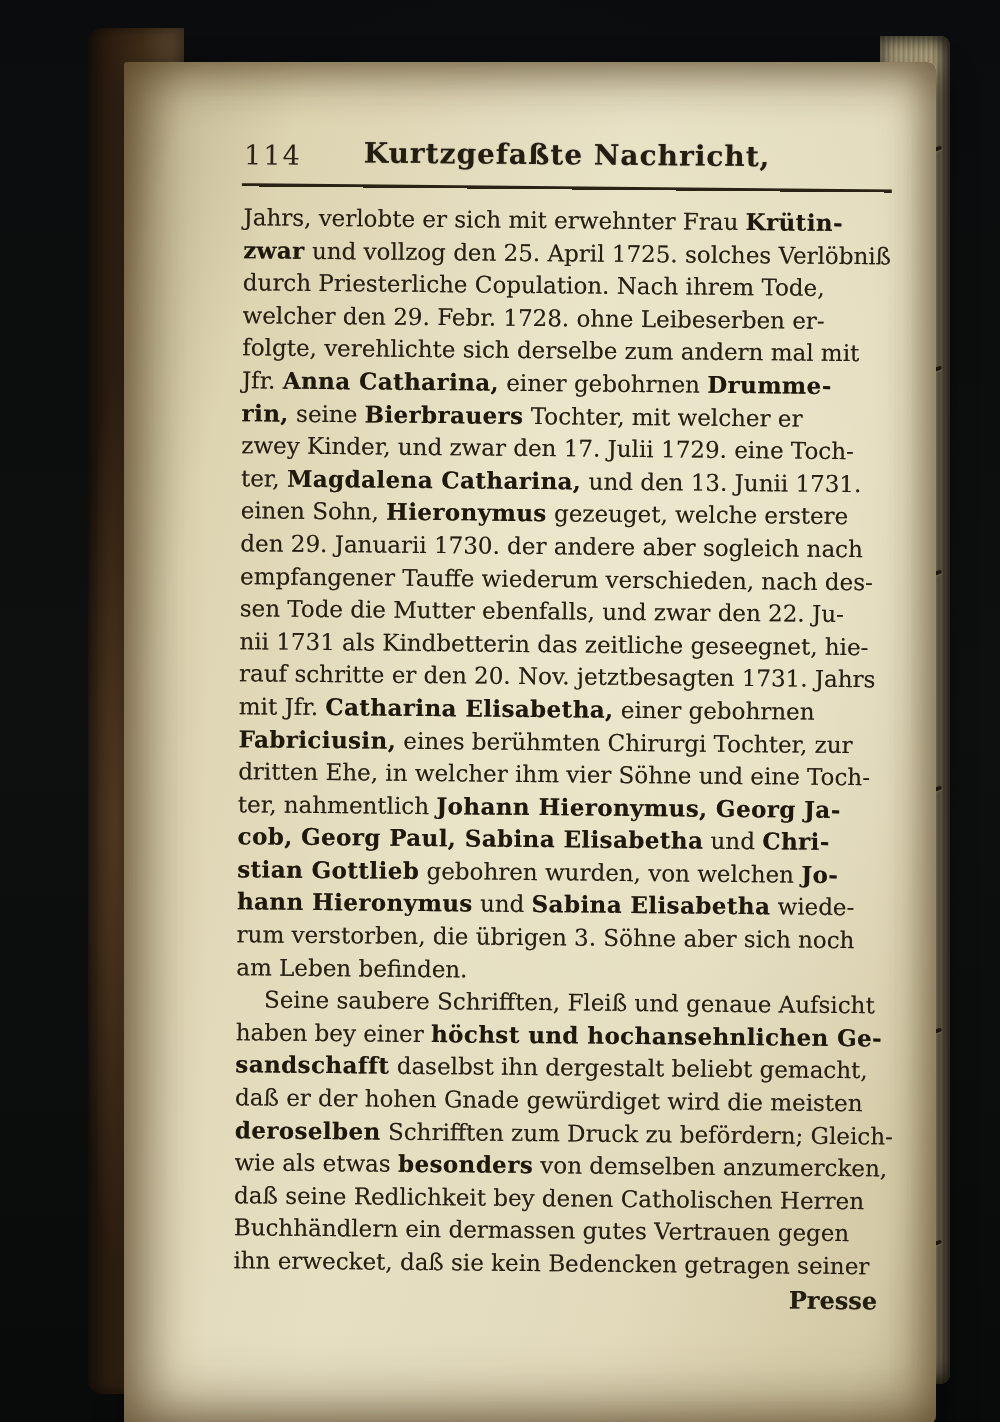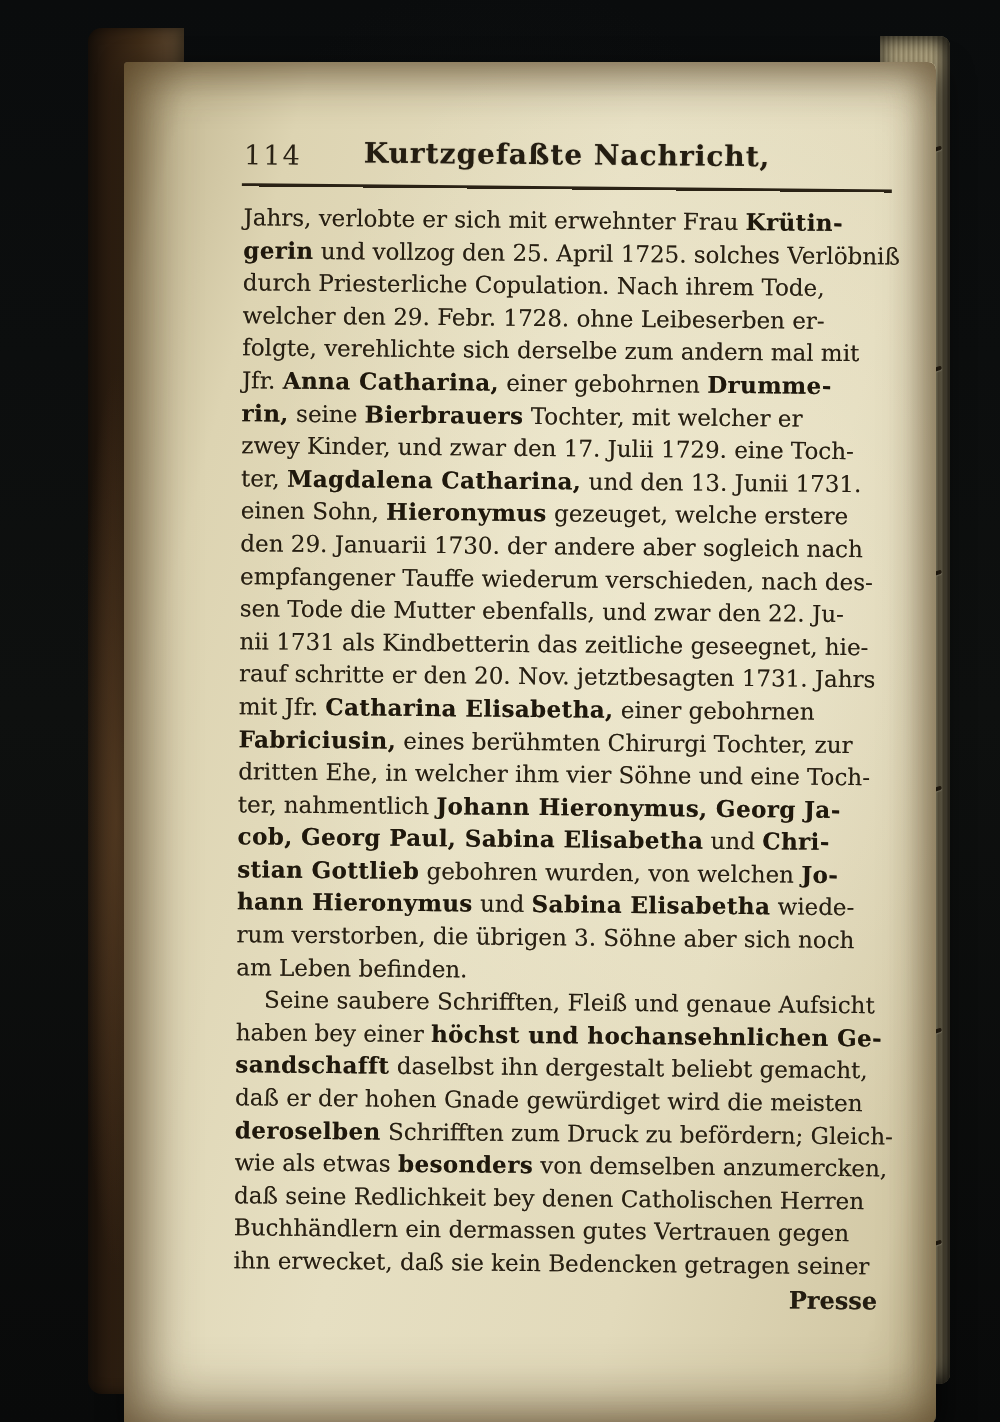--- a/index.html
+++ b/index.html
@@ -116,21 +116,21 @@
           <span class="pagenum">114</span>
           <span class="running-title">Kurtzgefaßte Nachricht,</span>
         </div>
 
         <div class="rule"></div>
 
         <div class="body-block">
 
         <div class="para">
               <div class="line"><span>Jahrs, verlobte er sich mit erwehnter Frau </span><span class="bold">Krütin-</span></div>
-              <div class="line"><span class="bold">gerin</span><span> und vollzog den 25. April 1725. solches Verlöbniß</span></div>
+              <div class="line"><span class="bold">zwar</span><span> und vollzog den 25. April 1725. solches Verlöbniß</span></div>
               <div class="line"><span>durch Priesterliche Copulation. Nach ihrem Tode,</span></div>
               <div class="line"><span>welcher den 29. Febr. 1728. ohne Leibeserben er-</span></div>
               <div class="line"><span>folgte, verehlichte sich derselbe zum andern mal mit</span></div>
               <div class="line"><span>Jfr. </span><span class="bold">Anna Catharina,</span><span> einer gebohrnen </span><span class="bold">Drumme-</span></div>
               <div class="line"><span class="bold">rin,</span><span> seine </span><span class="bold">Bierbrauers</span><span> Tochter, mit welcher er</span></div>
               <div class="line"><span>zwey Kinder, und zwar den 17. Julii 1729. eine Toch-</span></div>
               <div class="line"><span>ter, </span><span class="bold">Magdalena Catharina,</span><span> und den 13. Junii 1731.</span></div>
               <div class="line"><span>einen Sohn, </span><span class="bold">Hieronymus</span><span> gezeuget, welche erstere</span></div>
               <div class="line"><span>den 29. Januarii 1730. der andere aber sogleich nach</span></div>
               <div class="line"><span>empfangener Tauffe wiederum verschieden, nach des-</span></div>

